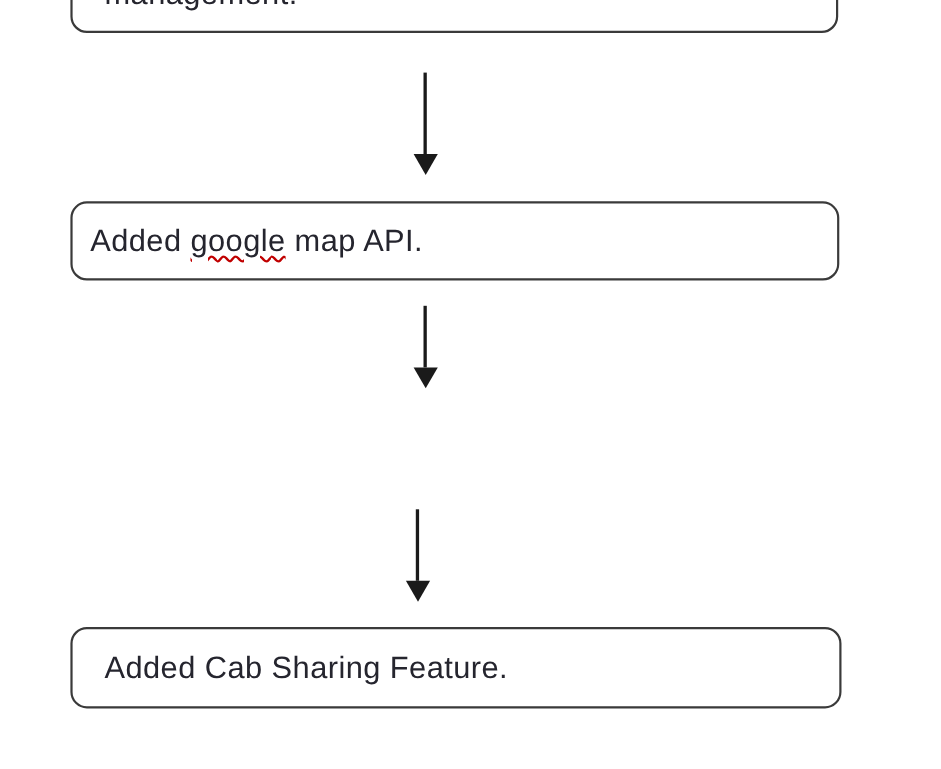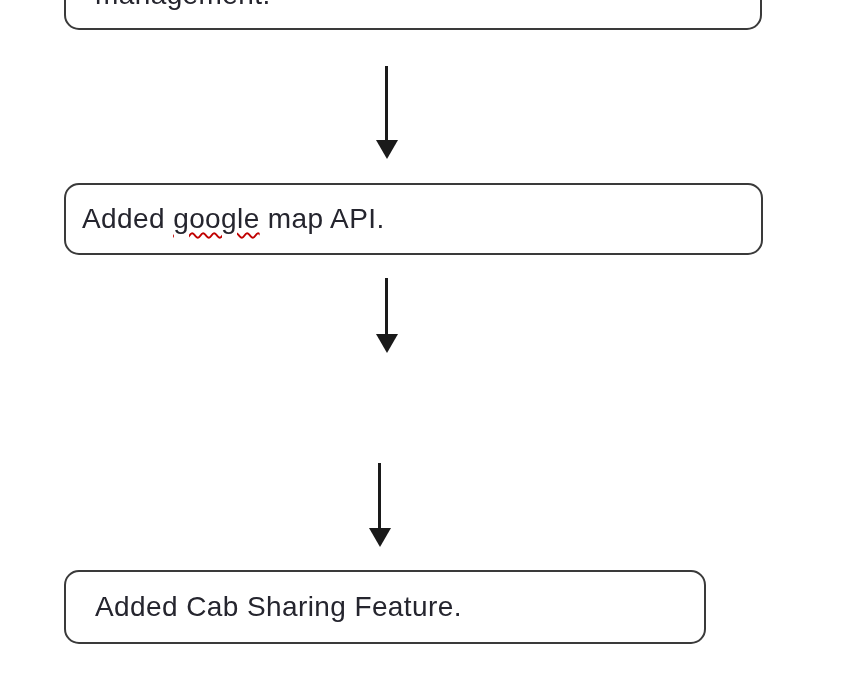--- a/index.html
+++ b/index.html
@@ -31,21 +31,21 @@
     align-items: center;
     padding-left: 29px;
     font-size: 28px;
     letter-spacing: 0.4px;
     color: var(--text-color);
     white-space: pre;
   }
   .node-0 { left: 64px;  top: -40px; width: 698px; height: 70px; }
   .node-1 { left: 64px;  top: 183px; width: 699px; height: 72px; padding-left: 16px; }
   .node-2 { left: 61px;  top: 369px; width: 691px; height: 78px; }
-  .node-3 { left: 64px;  top: 570px; width: 642px; height: 74px; }
+  .node-3 { left: 64px;  top: 570px; width: 701px; height: 74px; }
   .misspelled {
     text-decoration: underline;
     text-decoration-style: wavy;
     text-decoration-color: var(--squiggle-color);
     text-decoration-thickness: 1.5px;
     text-underline-offset: 4px;
   }
   .arrow {
     position: absolute;
     width: 3px;

